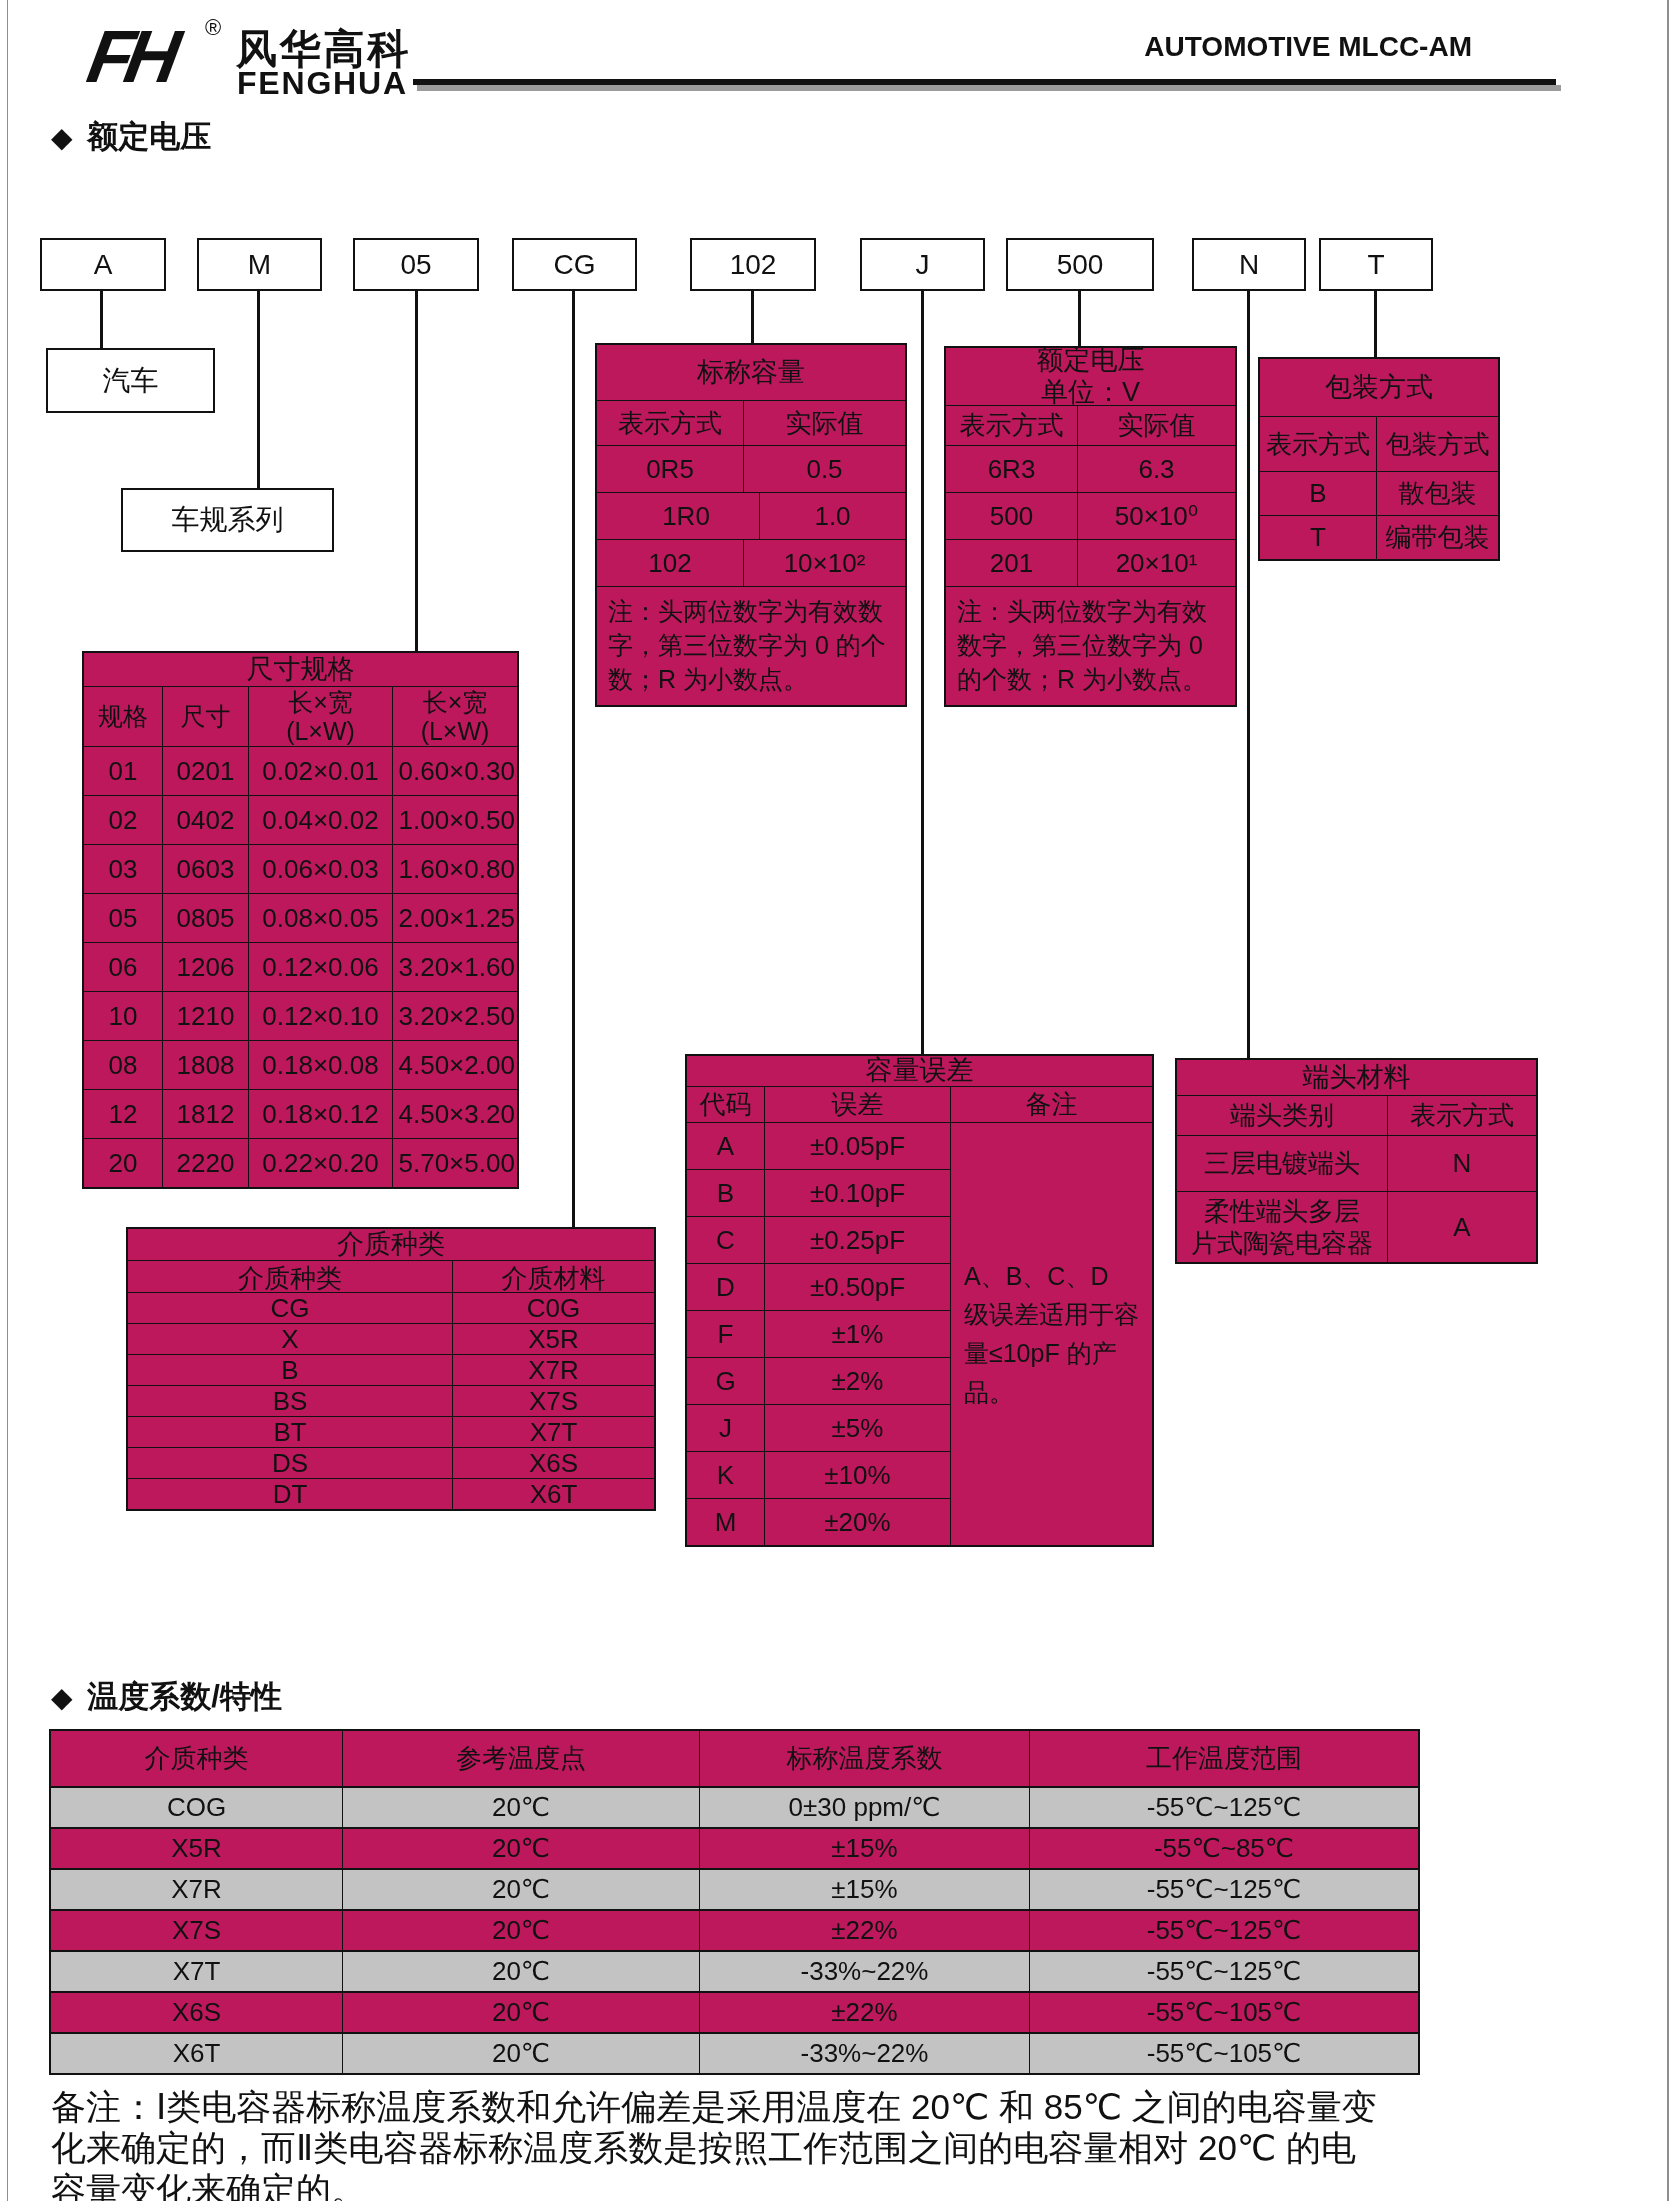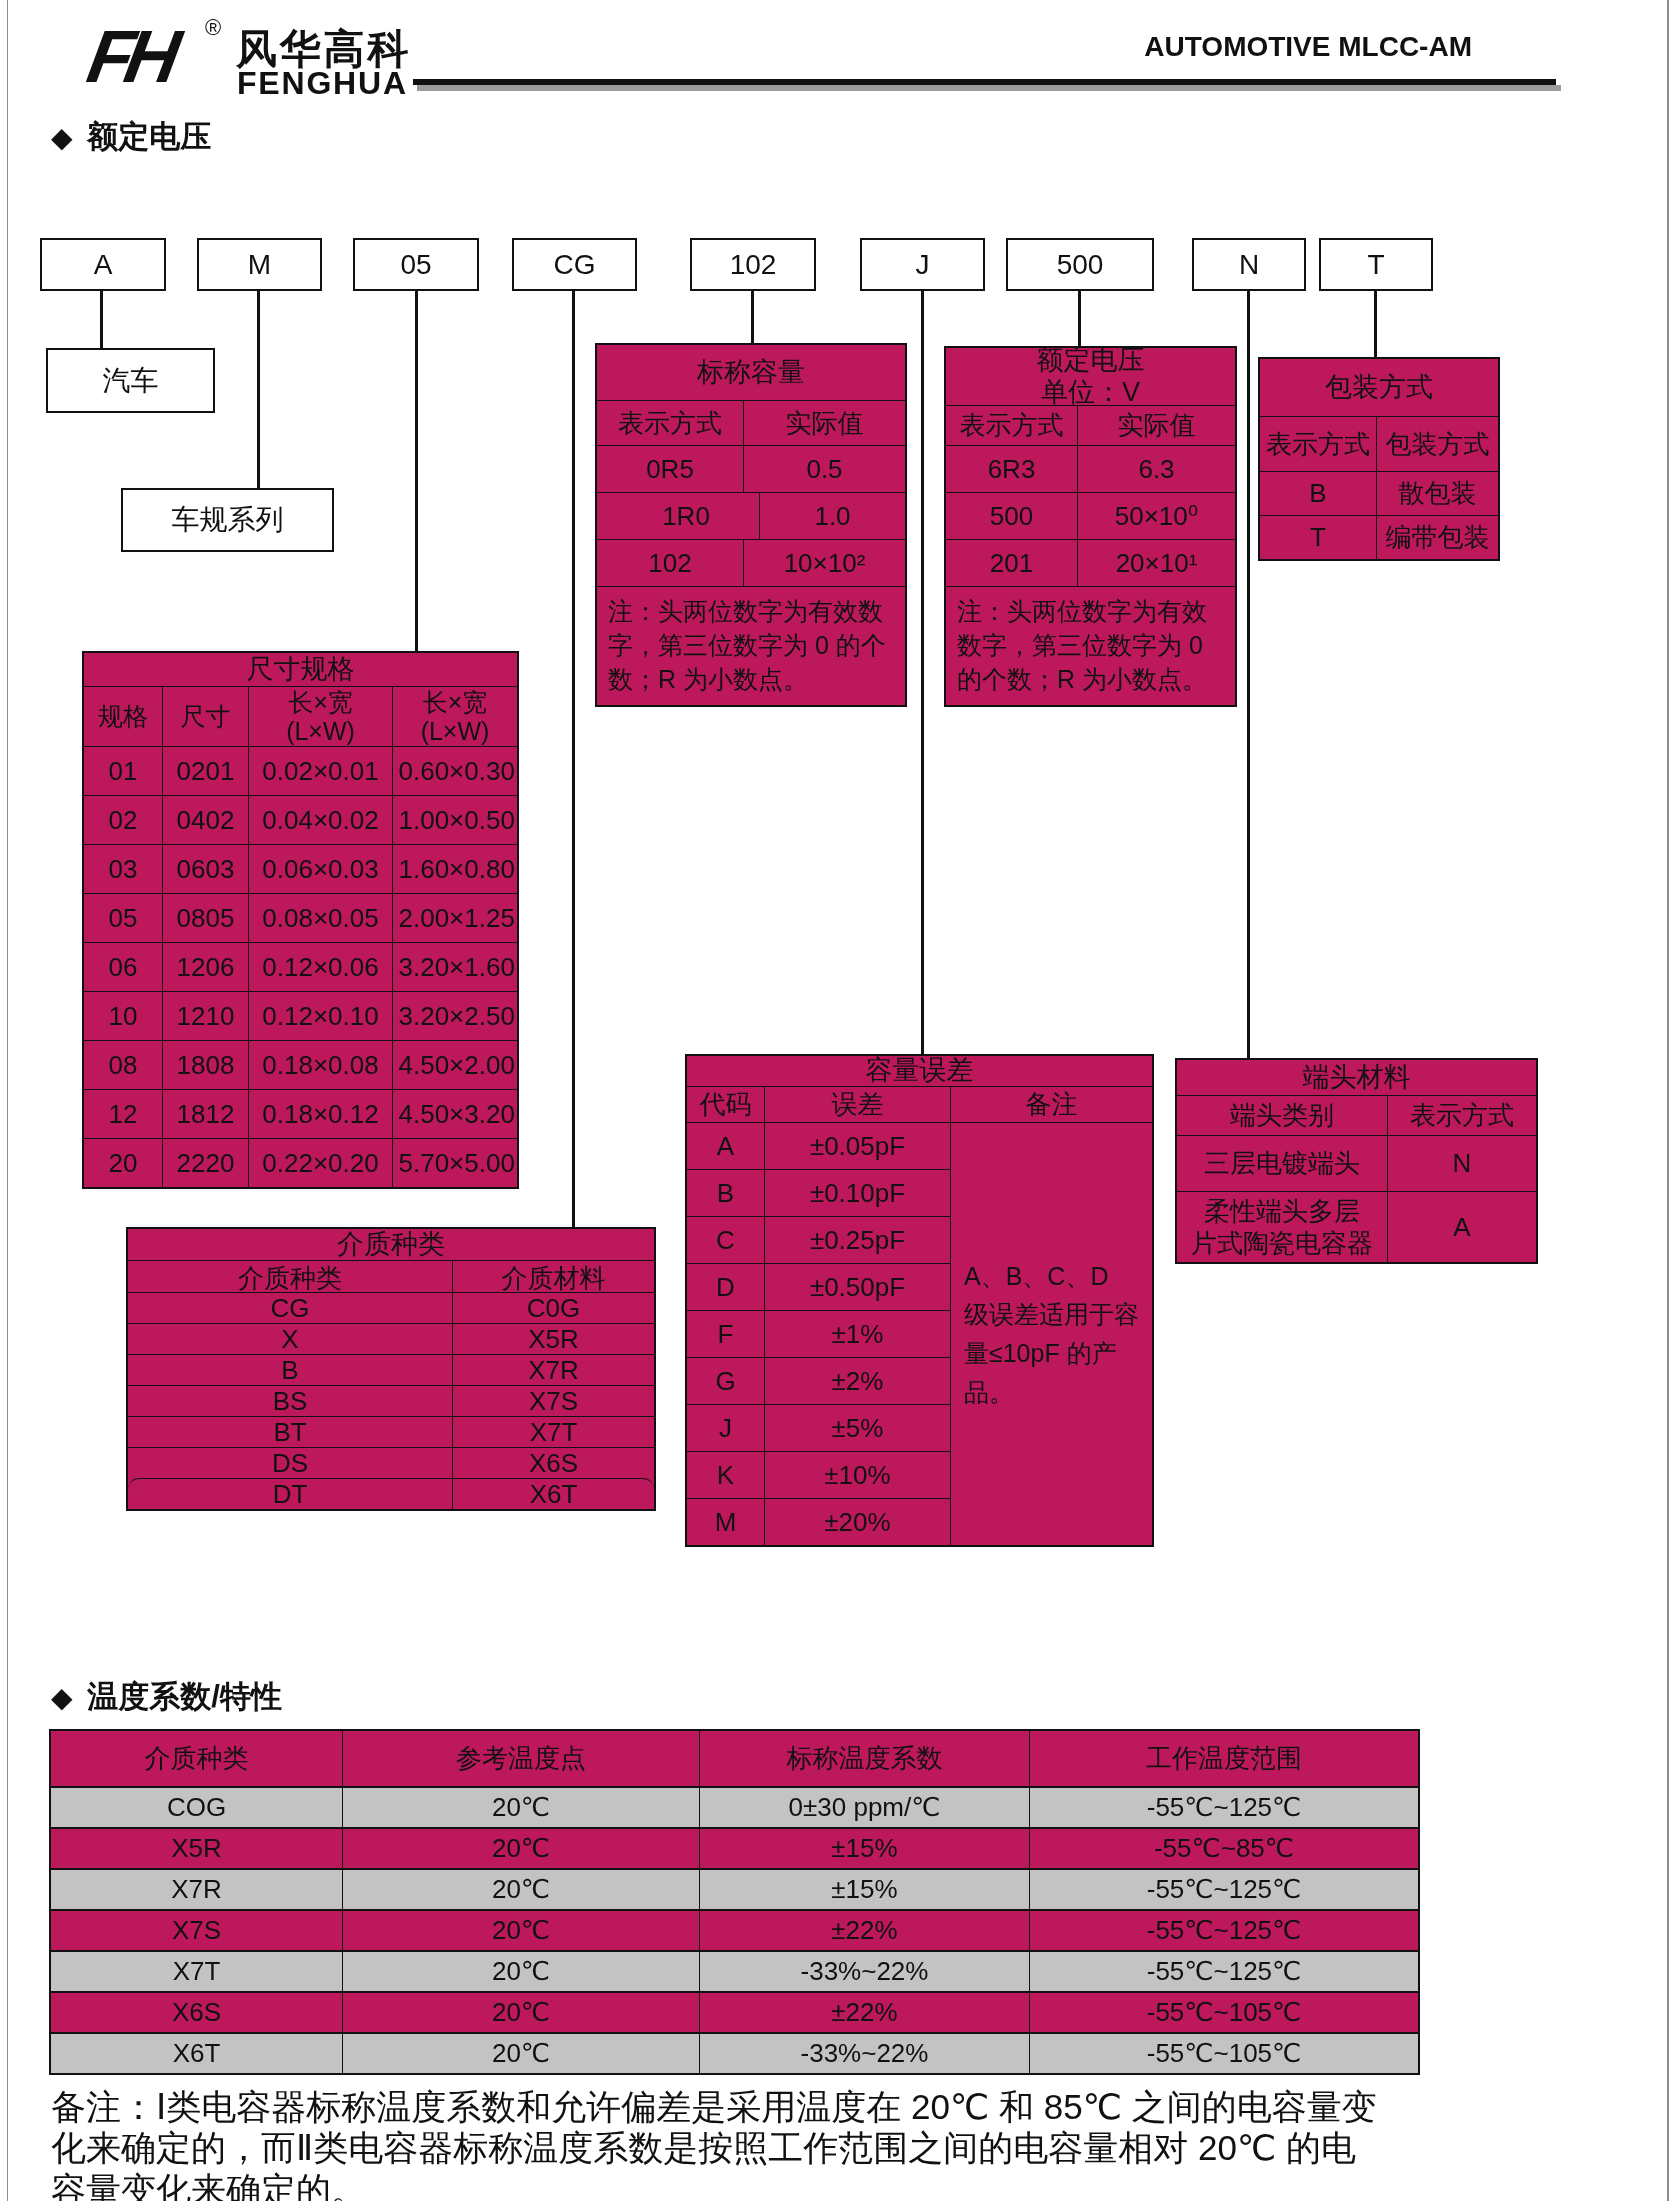--- a/index.html
+++ b/index.html
@@ -286,21 +286,21 @@
         <div class="trow gdiel" style="height:30px;">
           <div>BT</div>
           <div>X7T</div>
         </div>
 
         <div class="trow gdiel" style="height:30px;">
           <div>DS</div>
           <div>X6S</div>
         </div>
 
-        <div class="trow gdiel" style="height:30px;border-radius:11px;">
+        <div class="trow gdiel" style="height:30px;">
           <div>DT</div>
           <div>X6T</div>
         </div>
       </div>
   </div>
 
   <div class="tbl" style="left:685px;top:1054px;width:469px;">
     <div class="ttl" style="height:30px;">容量误差</div>
     <div class="tol-body">
       <div class="tol-left">

